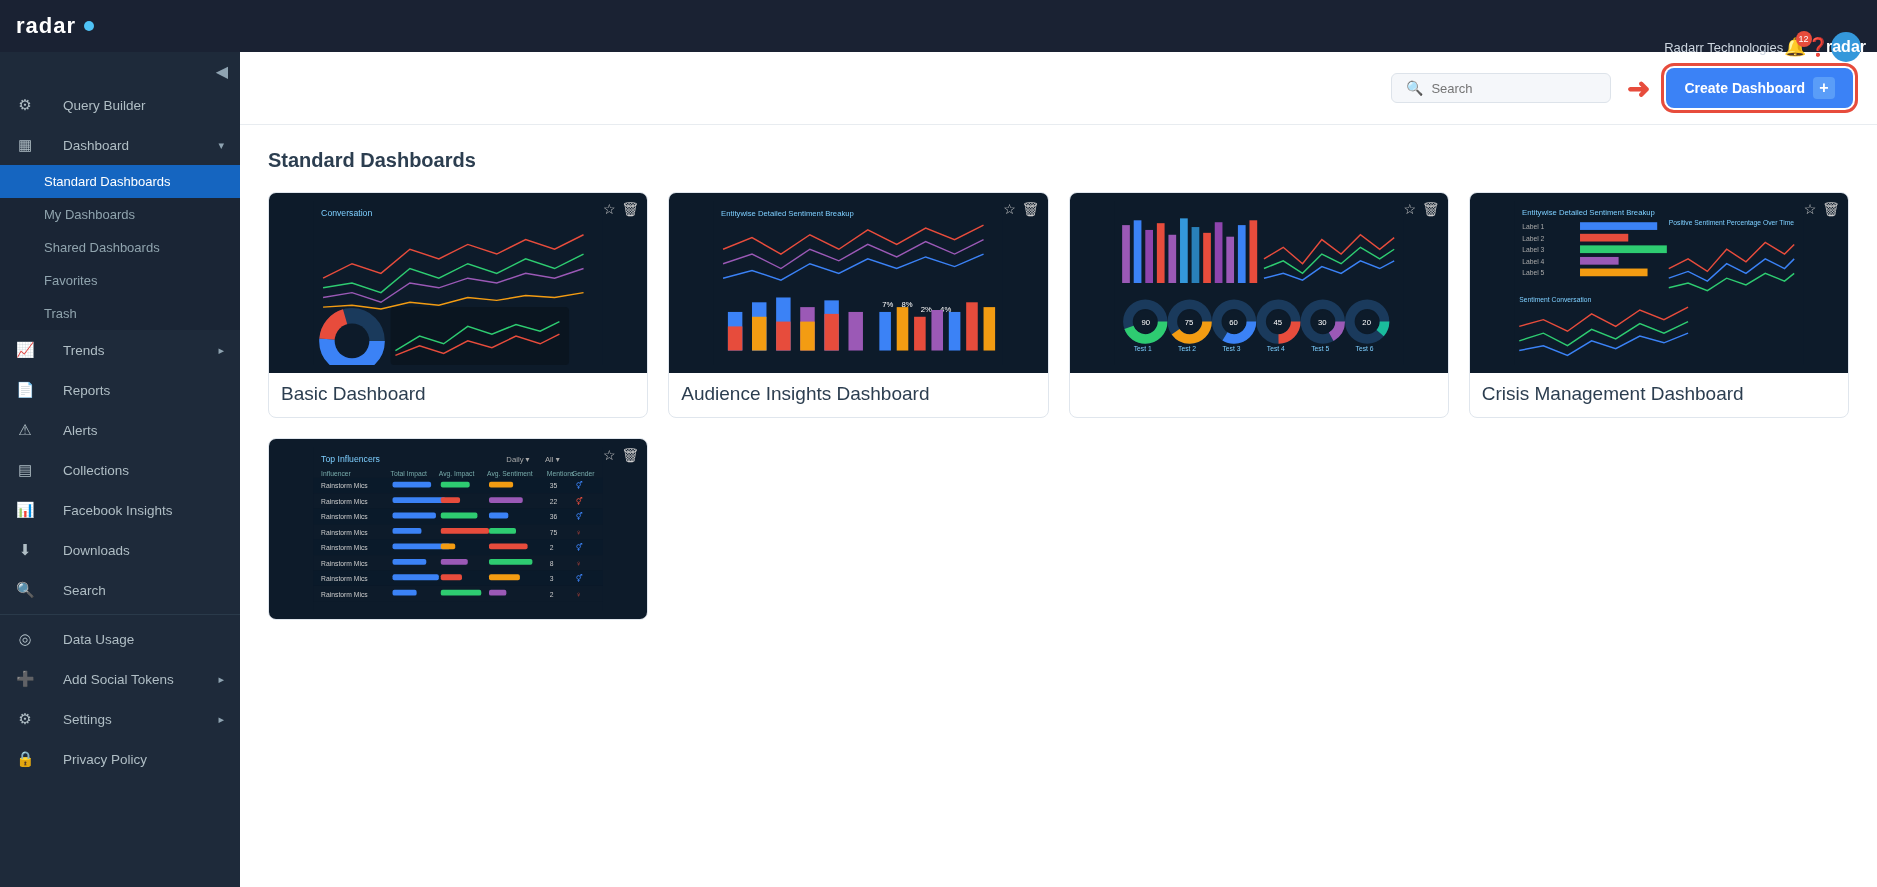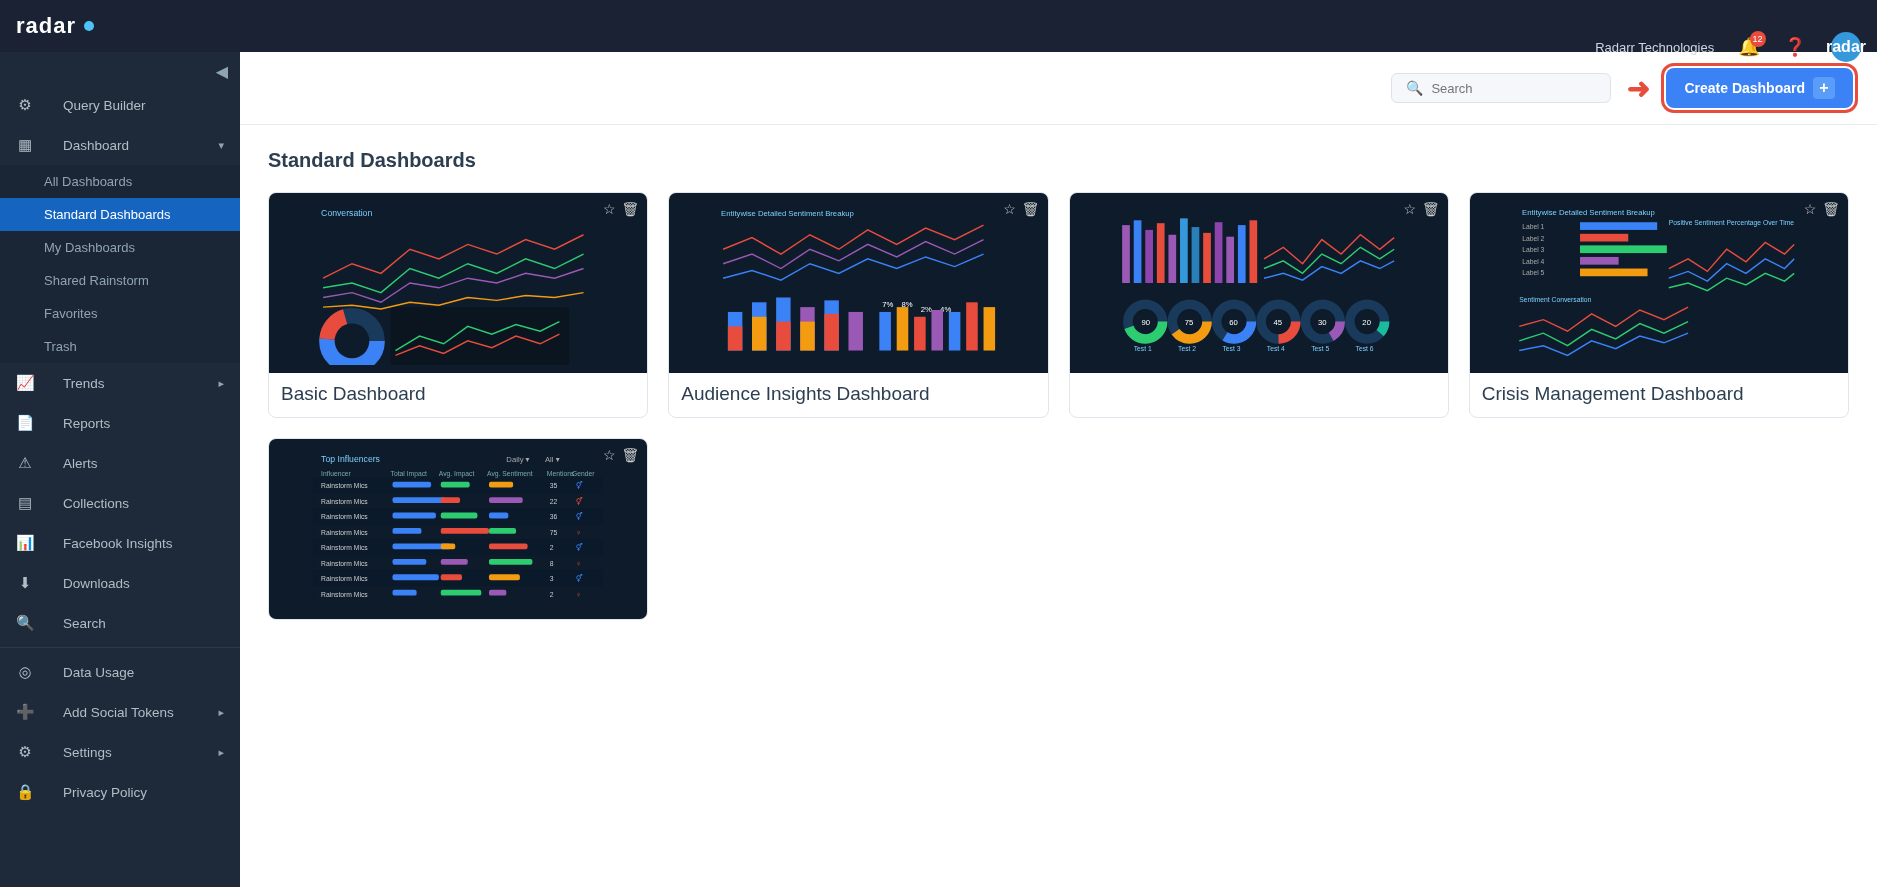--- a/index.html
+++ b/index.html
@@ -30,21 +30,21 @@
     .logo-dot {
       width: 10px;
       height: 10px;
       background: #4fc3f7;
       border-radius: 50%;
       margin-left: 2px;
     }
     .navbar-right {
       display: flex;
       align-items: center;
-      gap: 24px;
+      gap: 1px;
       margin-top: 42px;
     }
     .navbar-company {
       color: #cdd6e0;
       font-size: 13px;
     }
     .navbar-icon {
       color: #cdd6e0;
       font-size: 18px;
       cursor: pointer;
@@ -319,24 +319,23 @@
       <span class="label">Query Builder</span>
     </div>
 
     <div class="sidebar-item">
       <span class="icon">▦</span>
       <span class="label">Dashboard</span>
       <span class="chevron">▾</span>
     </div>
 
     <div class="sidebar-submenu">
-      <div class="sidebar-submenu-item">All Dashboards</div>
       <div class="sidebar-submenu-item active">Standard Dashboards</div>
       <div class="sidebar-submenu-item">My Dashboards</div>
-      <div class="sidebar-submenu-item">Shared Rainstorm</div>
+      <div class="sidebar-submenu-item">Shared Dashboards</div>
       <div class="sidebar-submenu-item">Favorites</div>
       <div class="sidebar-submenu-item">Trash</div>
     </div>
 
     <div class="sidebar-item">
       <span class="icon">📈</span>
       <span class="label">Trends</span>
       <span class="chevron">▸</span>
     </div>
 

